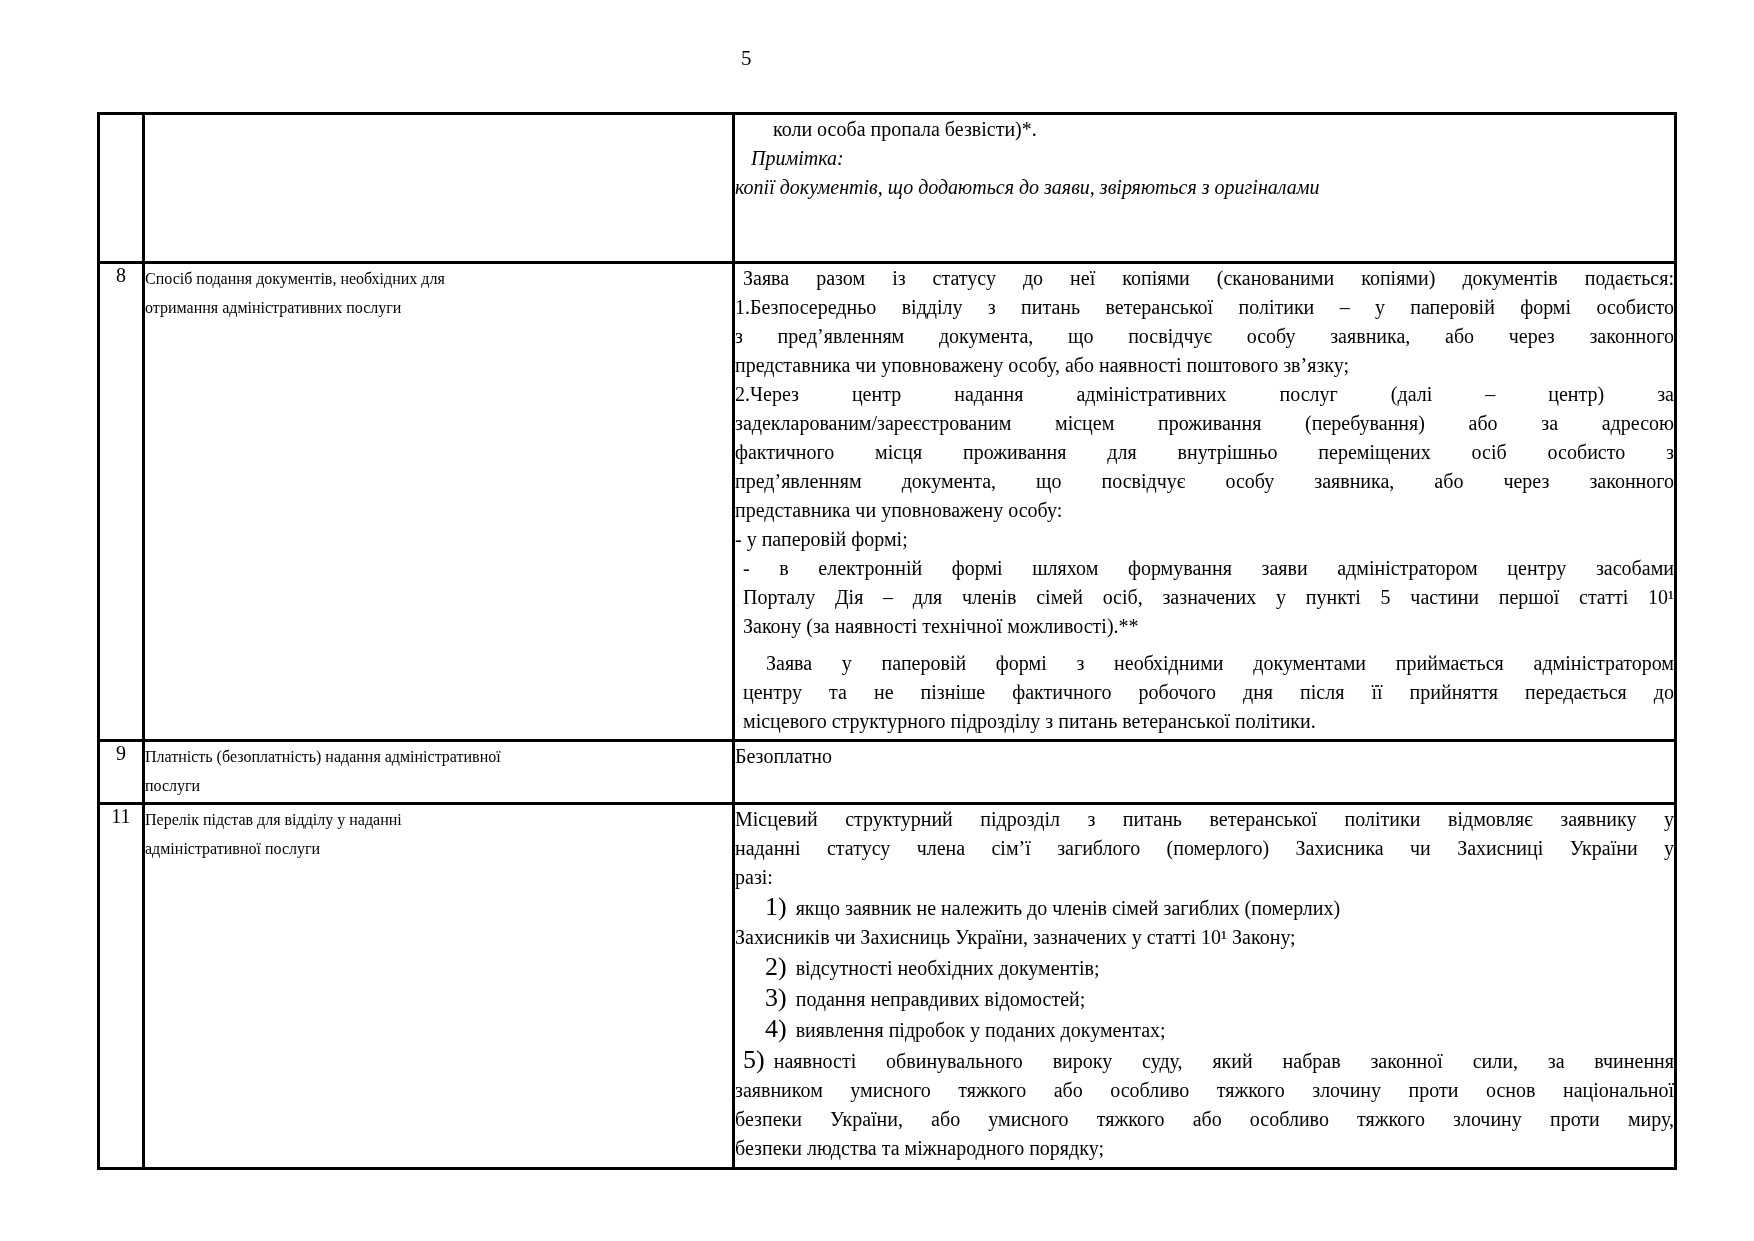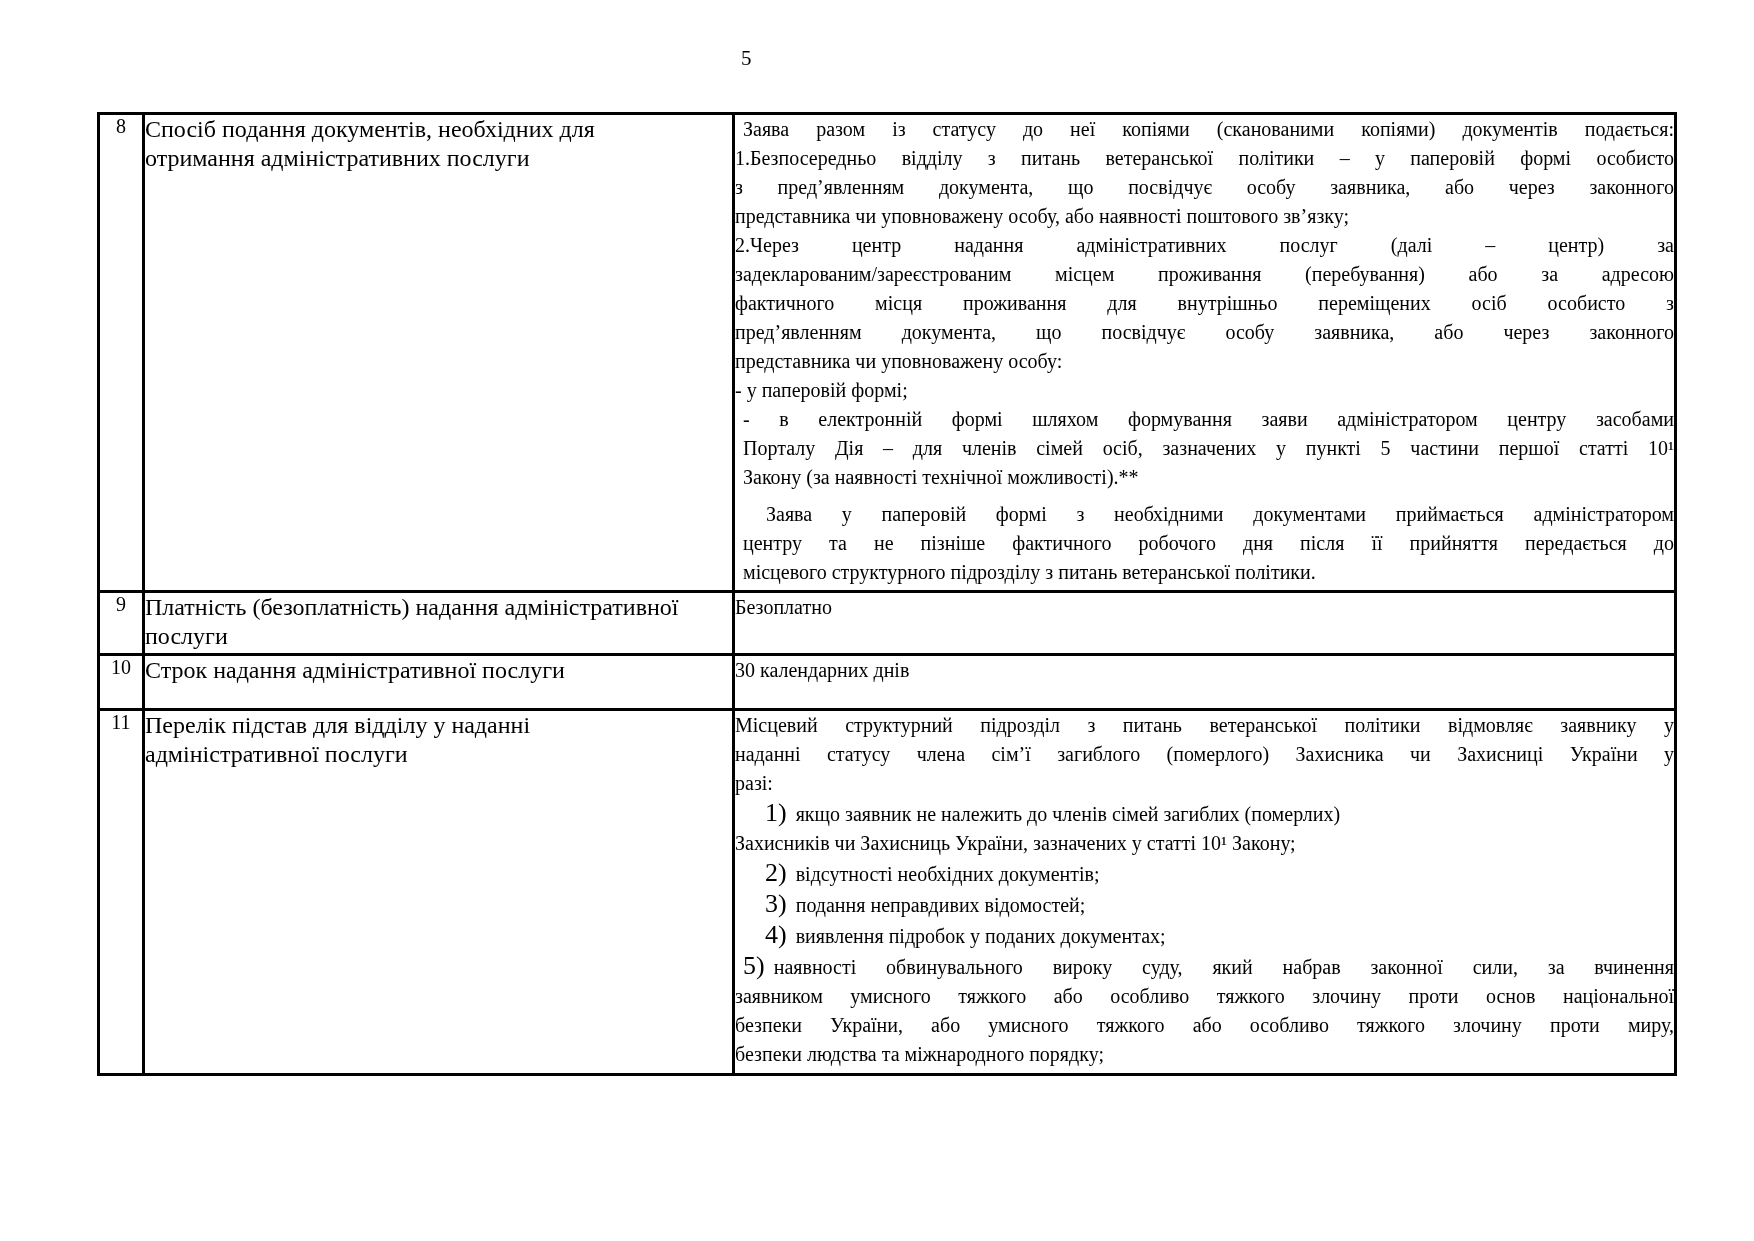--- a/index.html
+++ b/index.html
@@ -30,21 +30,21 @@
     padding:0;
   }
   td.num{
     width:42px;
     text-align:center;
     font-size:20px;
     padding-top:4px;
   }
   td.label{
     width:587px;
-    font-size:24px;
+    font-size:16px;
     line-height:29px;
     padding:4px 8px 0 6px;
   }
   td.content{
     width:939px;
     font-size:20px;
     line-height:29px;
     padding:3px 4px 0 6px;
   }
   .row-0 td{height:146px;}
@@ -68,20 +68,29 @@
     margin-right:9px;
   }
 </style>
 </head>
 <body>
 
 <div id="page">
   <div id="page-number">5</div>
   <table id="service-table">
     <tbody>
+        <tr class="row-0">
+          <td class="num"></td>
+          <td class="label"></td>
+          <td class="content">
+            <div class="line ind-md">коли особа пропала безвісти)*.</div>
+            <div class="line i ind-sm">Примітка:</div>
+            <div class="line i">копії документів, що додаються до заяви, звіряються з оригіналами</div>
+          </td>
+        </tr>
         <tr class="row-1">
           <td class="num">8</td>
           <td class="label">
             <div class="line">Спосіб подання документів, необхідних для</div>
             <div class="line">отримання адміністративних послуги</div>
           </td>
           <td class="content">
             <div class="line j ind-xs">Заява разом із статусу до неї копіями (сканованими копіями) документів подається:</div>
             <div class="line j">1.Безпосередньо відділу з питань ветеранської політики – у паперовій формі особисто</div>
             <div class="line j">з пред’явленням документа, що посвідчує особу заявника, або через законного</div>
@@ -103,29 +112,20 @@
         <tr class="row-2">
           <td class="num">9</td>
           <td class="label">
             <div class="line">Платність (безоплатність) надання адміністративної</div>
             <div class="line">послуги</div>
           </td>
           <td class="content">
             <div class="line">Безоплатно</div>
           </td>
         </tr>
-        <tr class="row-3">
-          <td class="num">10</td>
-          <td class="label">
-            <div class="line">Строк надання адміністративної послуги</div>
-          </td>
-          <td class="content">
-            <div class="line">30 календарних днів</div>
-          </td>
-        </tr>
         <tr class="row-4">
           <td class="num">11</td>
           <td class="label">
             <div class="line">Перелік підстав для відділу у наданні</div>
             <div class="line">адміністративної послуги</div>
           </td>
           <td class="content">
             <div class="line j">Місцевий структурний підрозділ з питань ветеранської політики відмовляє заявнику у</div>
             <div class="line j">наданні статусу члена сім’ї загиблого (померлого) Захисника чи Захисниці України у</div>
             <div class="line">разі:</div>

